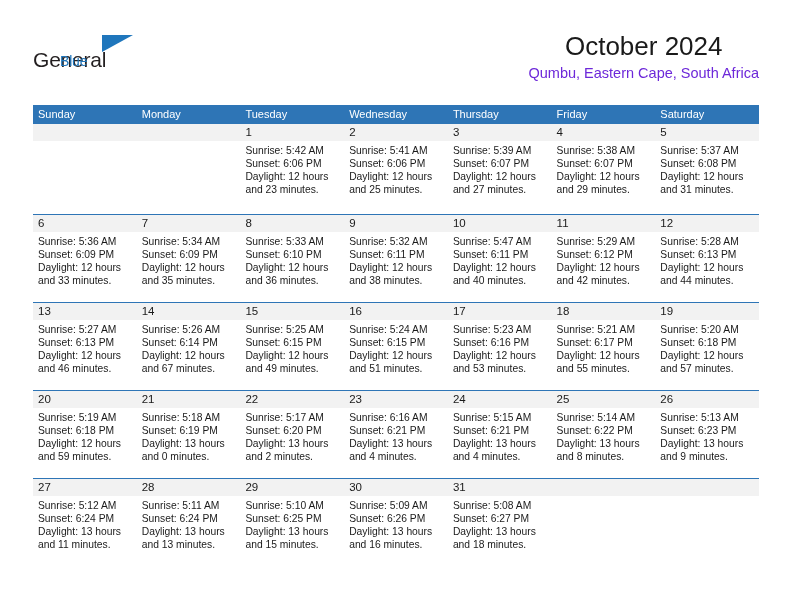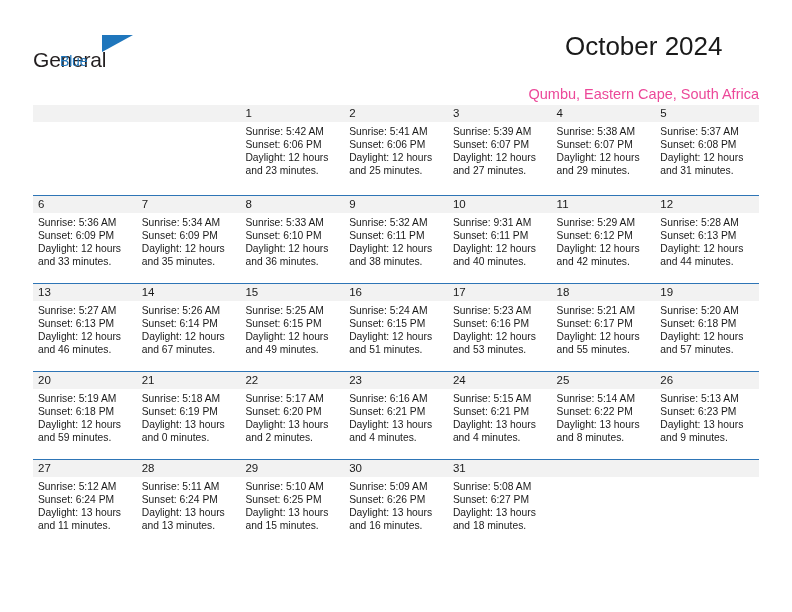--- a/index.html
+++ b/index.html
@@ -71,23 +71,23 @@
   }
   .month-title {
     font-size: 26px;
     color: #1a1a1a;
     line-height: 32px;
     white-space: nowrap;
     text-align: center;
   }
   .location-title {
     font-size: 14.5px;
-    color: #ec4899;
+    color: #6d28d9;
     line-height: 22px;
-    margin-top: 21px;
+    margin-top: 0;
     white-space: nowrap;
   }
 
   
   .calendar {
     position: absolute;
     left: 33px;
     top: 105px;
     width: 726px;
   }
@@ -160,20 +160,29 @@
     </div>
 
     <div class="title-block">
       <div class="month-title">October 2024</div>
       <div class="location-title">Qumbu, Eastern Cape, South Africa</div>
     </div>
 
   </div>
 
   <div class="calendar">
+    <div class="weekday-row" id="weekday-row">
+        <div class="weekday">Sunday</div>
+        <div class="weekday">Monday</div>
+        <div class="weekday">Tuesday</div>
+        <div class="weekday">Wednesday</div>
+        <div class="weekday">Thursday</div>
+        <div class="weekday">Friday</div>
+        <div class="weekday">Saturday</div>
+      </div>
     <div id="calendar-body">
         <div class="week-row first">
           <div class="day-cell empty">
             <div class="day-num-band">
               <div class="day-num"></div>
             </div>
             <div class="day-info"></div>
           </div>
           <div class="day-cell empty">
             <div class="day-num-band">
@@ -280,21 +289,21 @@
               <div>Sunset: 6:11 PM</div>
               <div>Daylight: 12 hours</div>
               <div>and 38 minutes.</div>
             </div>
           </div>
           <div class="day-cell">
             <div class="day-num-band">
               <div class="day-num">10</div>
             </div>
             <div class="day-info">
-              <div>Sunrise: 9:31 AM</div>
+              <div>Sunrise: 5:47 AM</div>
               <div>Sunset: 6:11 PM</div>
               <div>Daylight: 12 hours</div>
               <div>and 40 minutes.</div>
             </div>
           </div>
           <div class="day-cell">
             <div class="day-num-band">
               <div class="day-num">11</div>
             </div>
             <div class="day-info">

